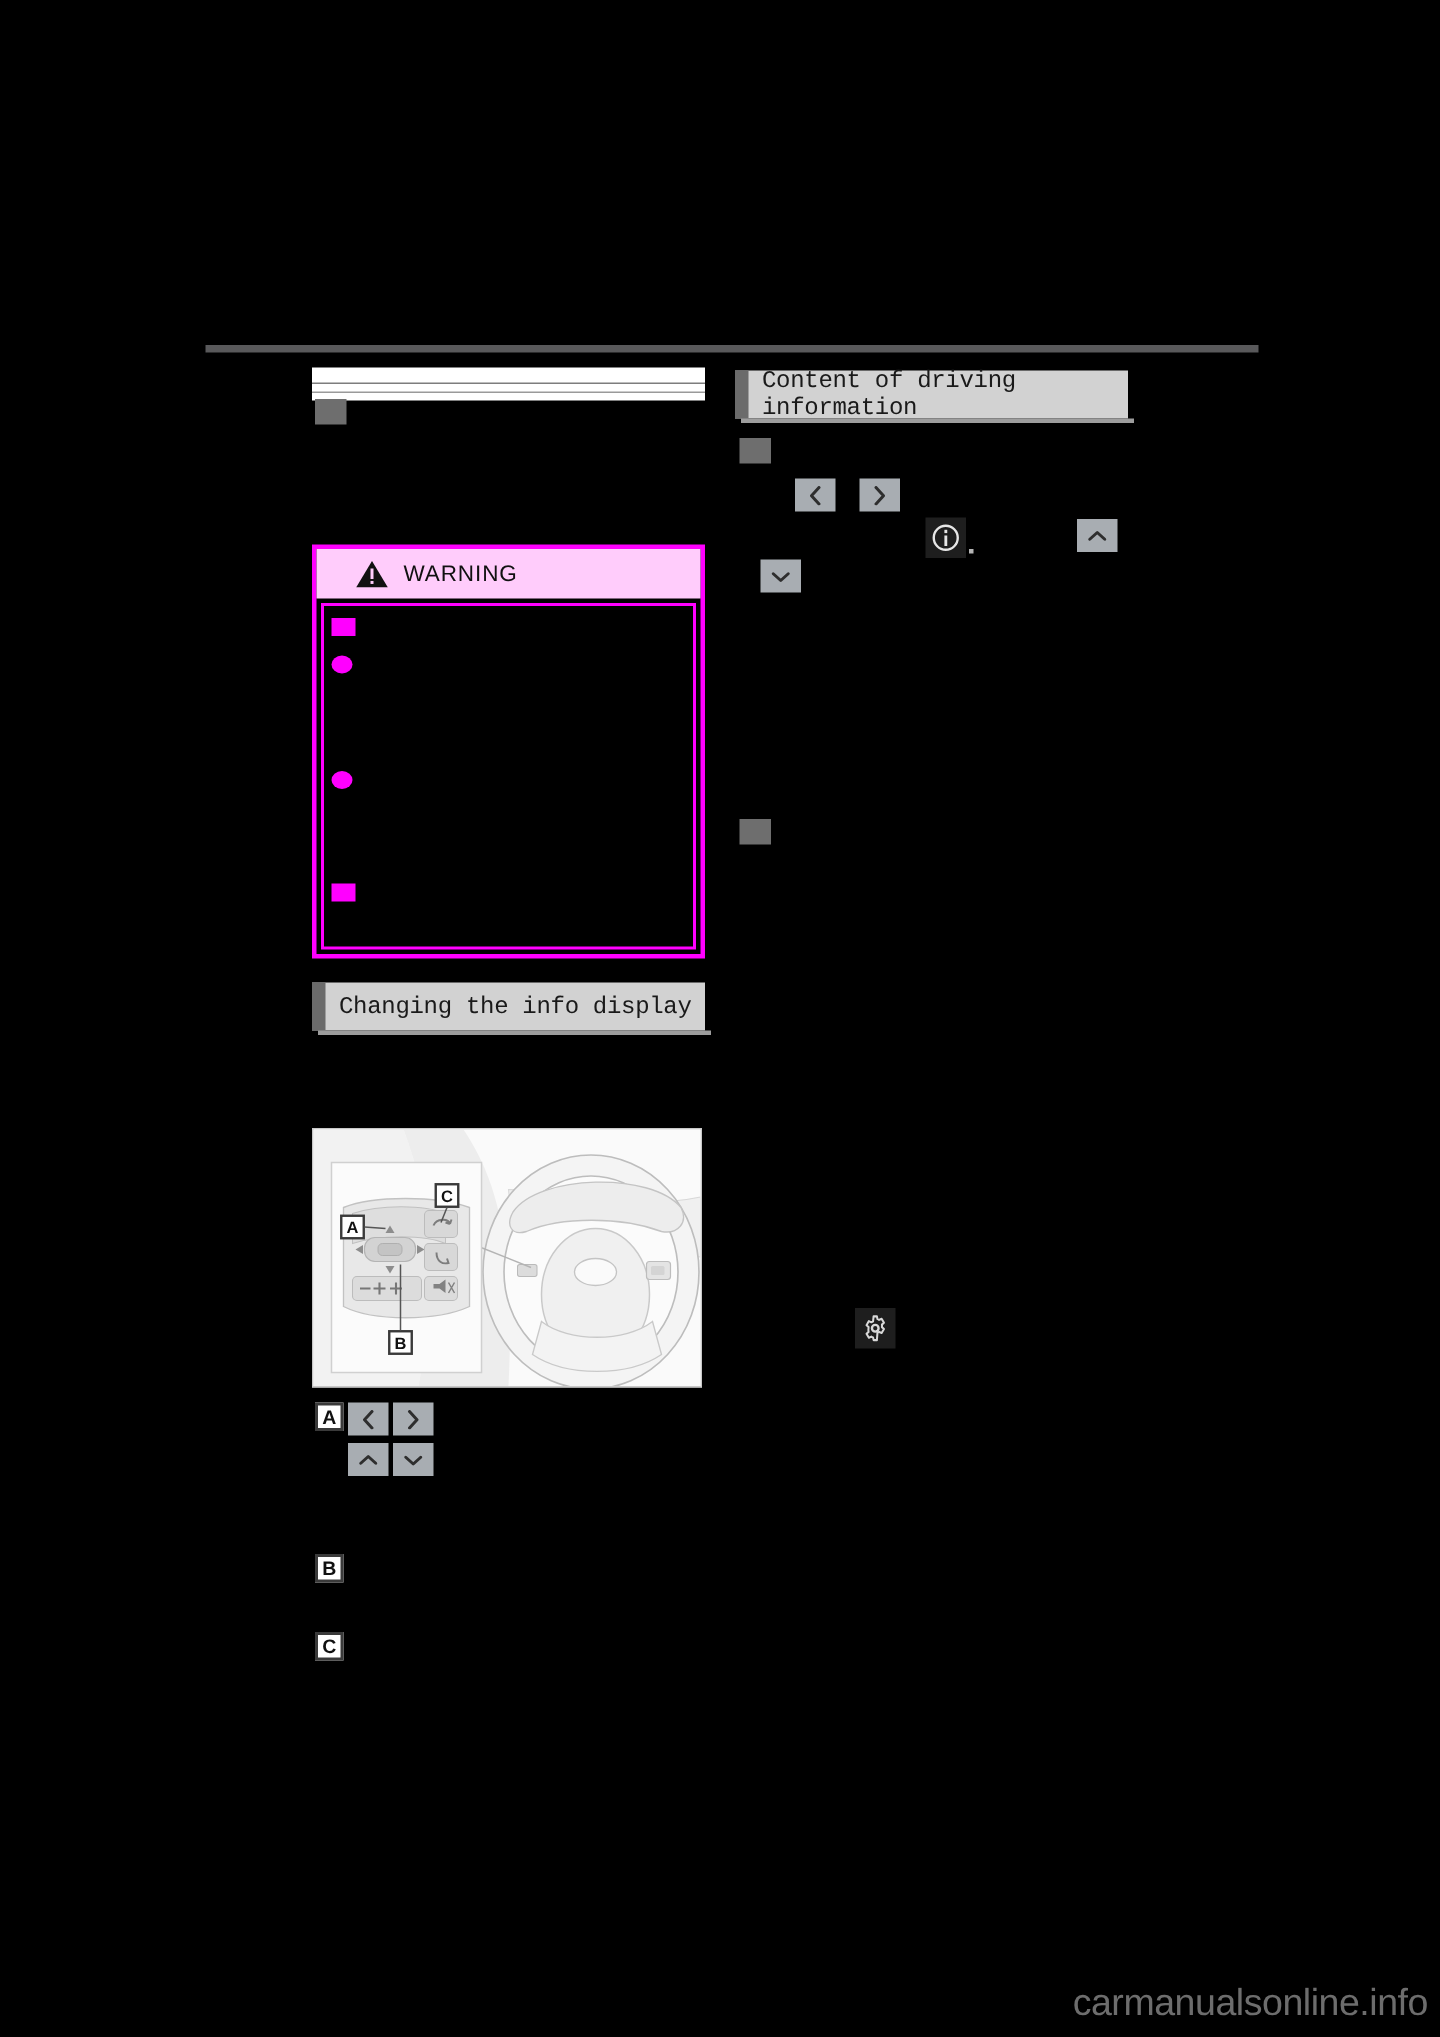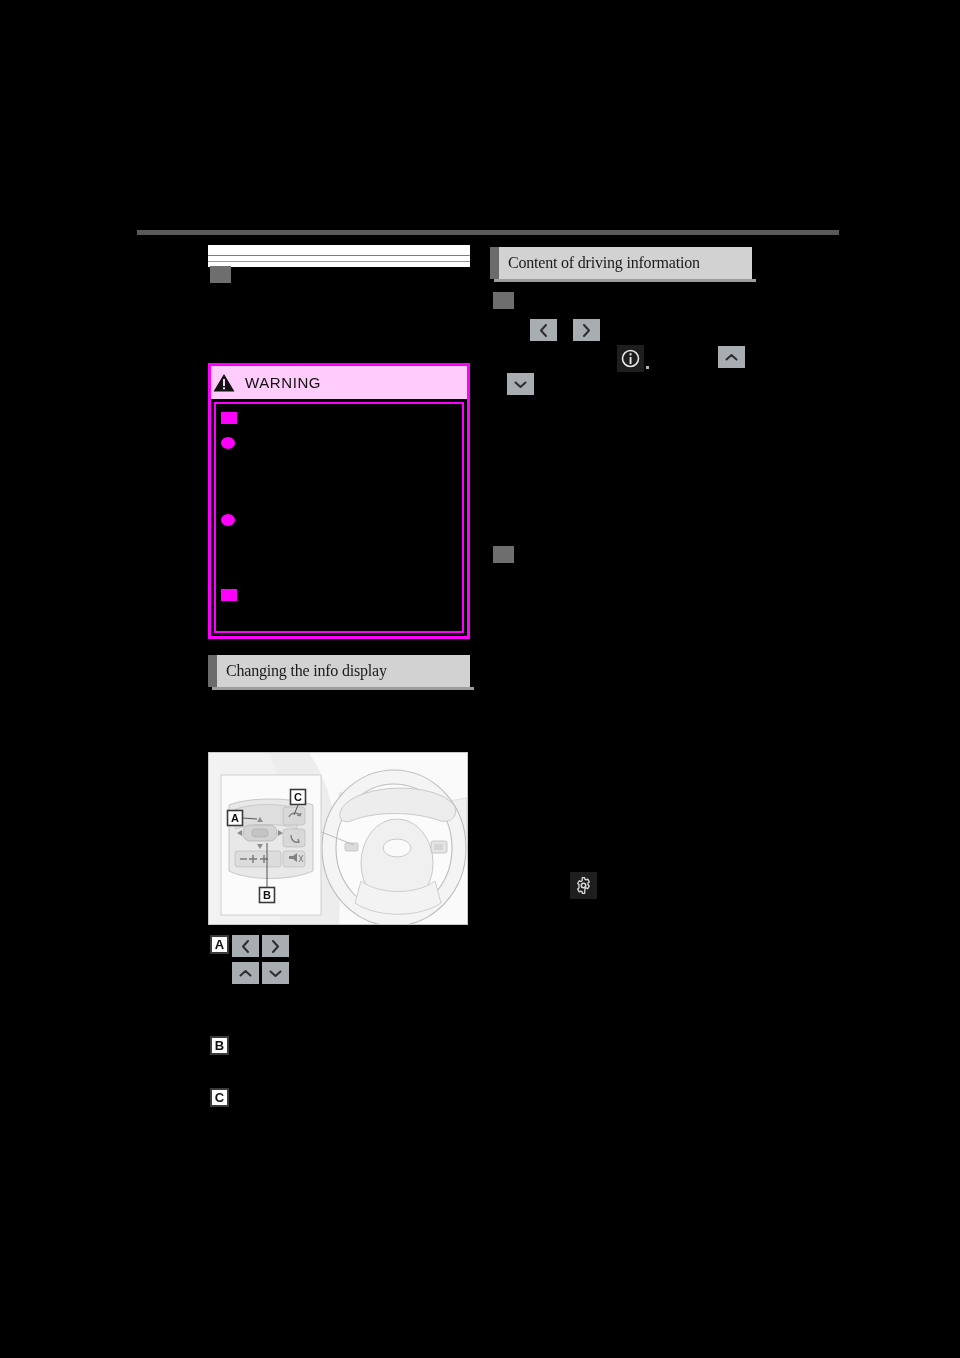--- a/index.html
+++ b/index.html
@@ -77,21 +77,21 @@
   }
   .warn-head {
     position: absolute;
     left: 0; top: 0;
     width: 100%;
     height: 33px;
     background: #ffccfb;
     display: flex;
     align-items: center;
     box-sizing: border-box;
-    padding-left: 2px;
+    padding-left: 26px;
   }
   .warn-tri {
     width: 22px;
     height: 19px;
     margin-right: 10px;
     flex: none;
   }
   .warn-title {
     font-size: 15px;
     letter-spacing: 0.6px;
@@ -133,21 +133,21 @@
   .sec-head .tab {
     width: 9px;
     height: 32px;
     background: #6b6b6b;
     flex: none;
   }
   .sec-head .sec-title {
     font-size: 16px;
     color: #1a1a1a;
     padding-left: 9px;
-    font-family: Liberation Serif, serif;
+    font-family: Liberation Mono, monospace;
     letter-spacing: -0.2px;
   }
   .sec-head .shadow {
     position: absolute;
     left: 4px;
     bottom: -3px;
     width: 100%;
     height: 3px;
     background: #9d9d9d;
   }
@@ -393,14 +393,15 @@
   </div>
   <div class="period" style="left:646px; top:366px;"></div>
 
   <div class="darkchip" style="left:570px; top:872px;">
     <svg width="19" height="19" viewBox="0 0 24 24">
       <path d="M12 8.2a3.8 3.8 0 1 0 0 7.6 3.8 3.8 0 0 0 0-7.6zm0 2a1.8 1.8 0 1 1 0 3.6 1.8 1.8 0 0 1 0-3.6z" fill="#d8d8d8"></path>
       <path d="M10.6 2h2.8l.45 2.3c.5.17.97.4 1.4.68l2.1-1 2 3.46-1.75 1.5c.05.35.08.7.08 1.06s-.03.71-.08 1.06l1.75 1.5-2 3.46-2.1-1c-.43.28-.9.51-1.4.68L13.4 22h-2.8l-.45-2.3c-.5-.17-.97-.4-1.4-.68l-2.1 1-2-3.46 1.75-1.5A7.7 7.7 0 0 1 6.32 12c0-.36.03-.71.08-1.06L4.65 9.44l2-3.46 2.1 1c.43-.28.9-.51 1.4-.68L10.6 2z" fill="none" stroke="#d8d8d8" stroke-width="1.7" stroke-linejoin="round"></path>
     </svg>
   </div>
 
+  <div class="watermark">carmanualsonline.info</div>
 
 </div>
 
 </body></html>

